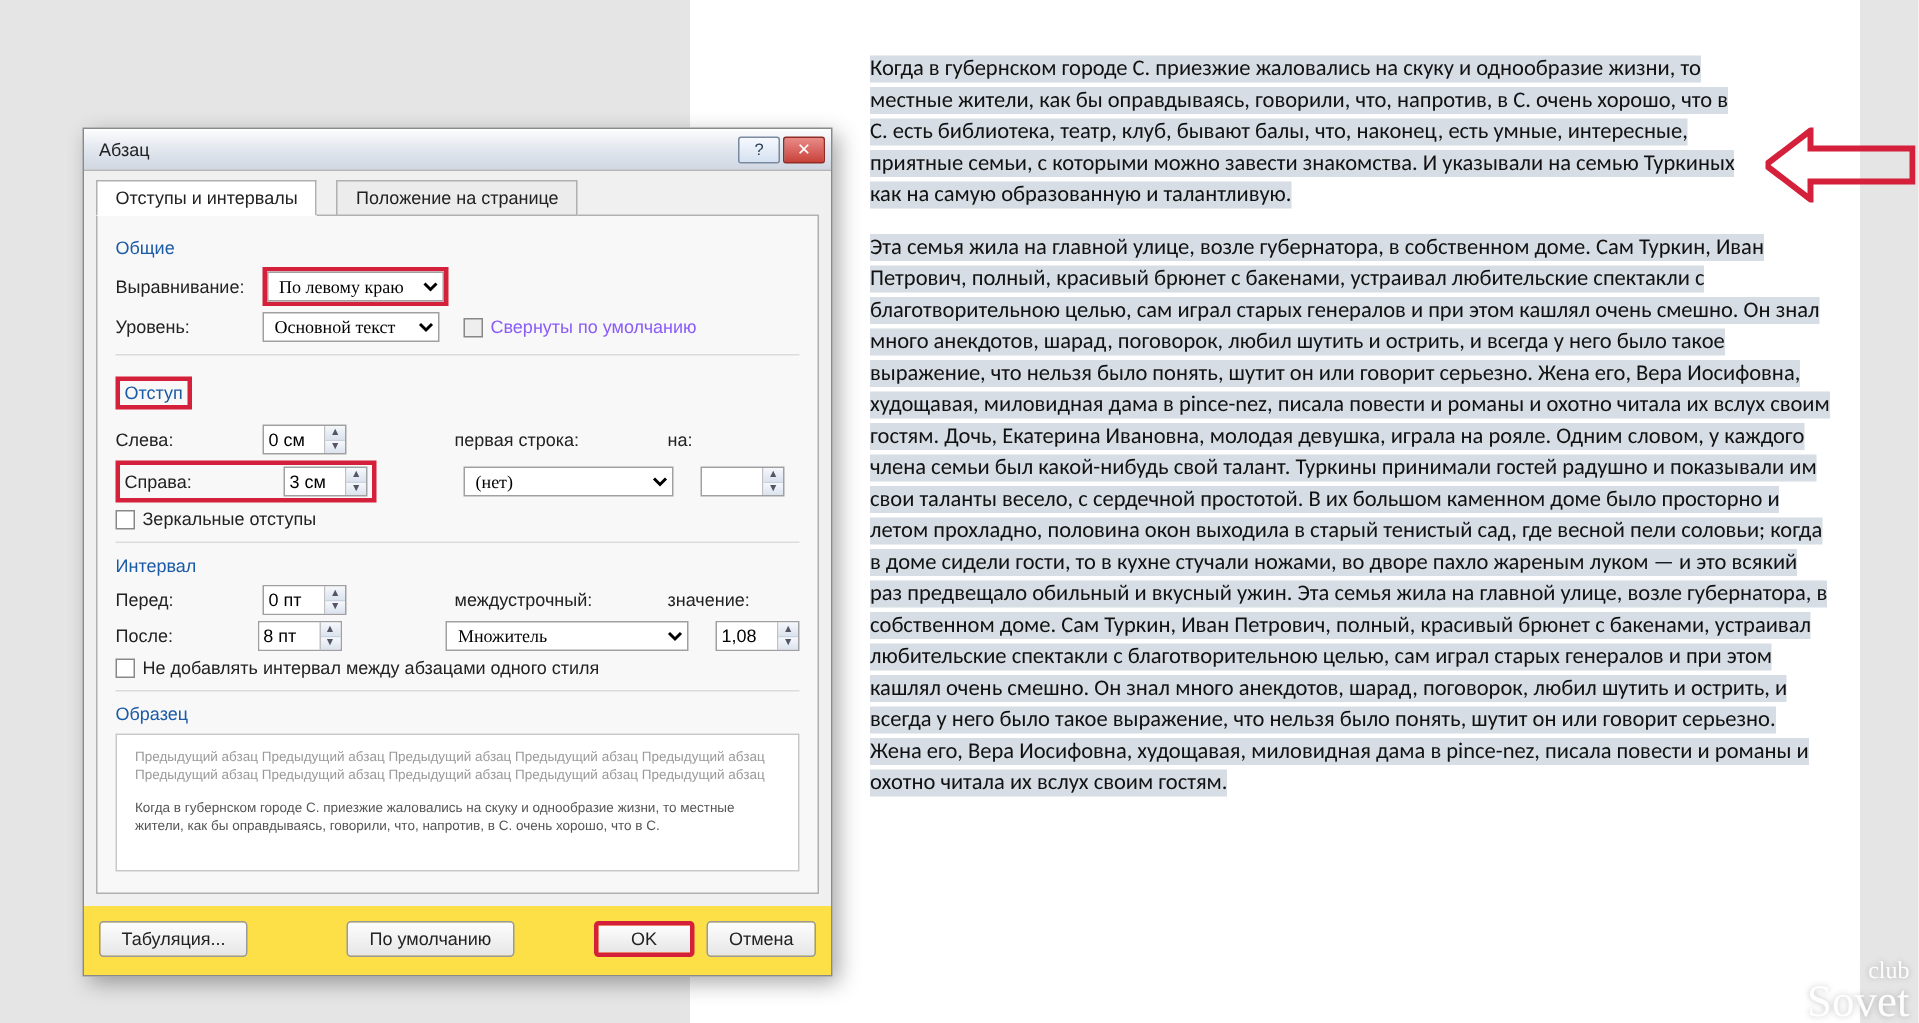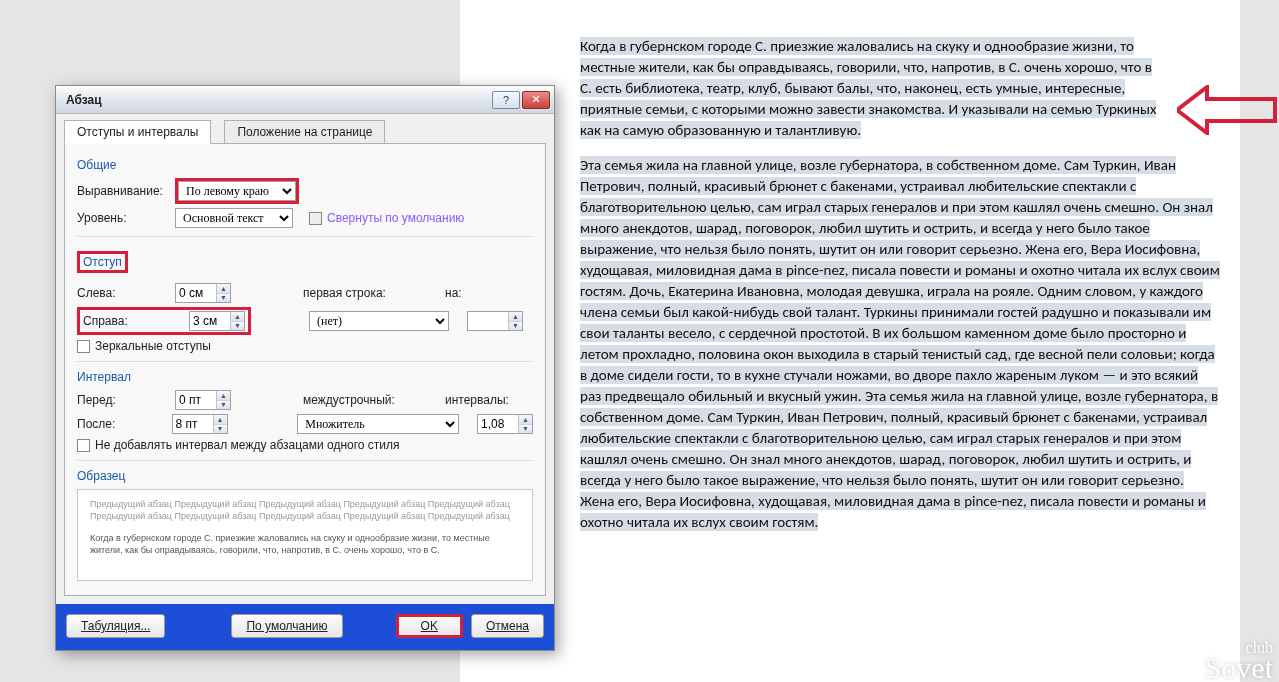--- a/index.html
+++ b/index.html
@@ -50,21 +50,21 @@
     box-shadow: 4px 4px 14px rgba(0,0,0,.35);
   }
   .titlebar {
     height: 28px;
     background: linear-gradient(#fdfdfd,#e4e9f0 45%,#d0d7e2);
     border-bottom: 1px solid #b5b5b5;
     display: flex;
     align-items: center;
     padding: 0 4px 0 10px;
   }
-  .titlebar .title { flex: 1; font-size: 12px; font-weight: bold; }
+  .titlebar .title { flex: 1; font-size: 12px; }
   .winbtn {
     width: 28px; height: 18px;
     margin-left: 2px;
     border: 1px solid #7a8aa0;
     background: linear-gradient(#f6f9fe,#d6e1f0);
     border-radius: 2px;
     display: flex; align-items: center; justify-content: center;
     font-size: 11px; color: #30405a;
   }
   .winbtn.close {
@@ -150,22 +150,21 @@
     color: #9a9a9a;
     line-height: 1.35;
     overflow: hidden;
   }
   .preview .samp { color:#555; margin-top:10px; font-size:9px;}
   .btnbar {
     display: flex;
     align-items: center;
     padding: 10px 10px 12px 10px;
     gap: 8px;
-    background:#1d4ed8;
-    text-decoration:underline;
+    background:#fde047;
   }
   .pushbtn {
     height: 24px;
     padding: 0 14px;
     border: 1px solid #9a9a9a;
     background: linear-gradient(#fdfdfd,#e6e6e6);
     border-radius: 3px;
     font-size: 12px;
     display:flex;align-items:center;
   }
@@ -285,21 +284,21 @@
       <span class="spin">
         <input value="0 пт" style="">
         <span class="spinbtns">
             <div>▲</div>
             <div>▼</div>
           </span>
       </span>
       <span style="width:60px;"></span>
       <span class="lbl" style="width:100px">междустрочный:</span>
       <span style="width:30px;"></span>
-      <span class="lbl" style="width:60px">интервалы:</span>
+      <span class="lbl" style="width:60px">значение:</span>
     </div>
 
     <div class="row">
       <span class="lbl">После:</span>
       <span class="spin">
         <input value="8 пт" style="">
         <span class="spinbtns">
             <div>▲</div>
             <div>▼</div>
           </span>

